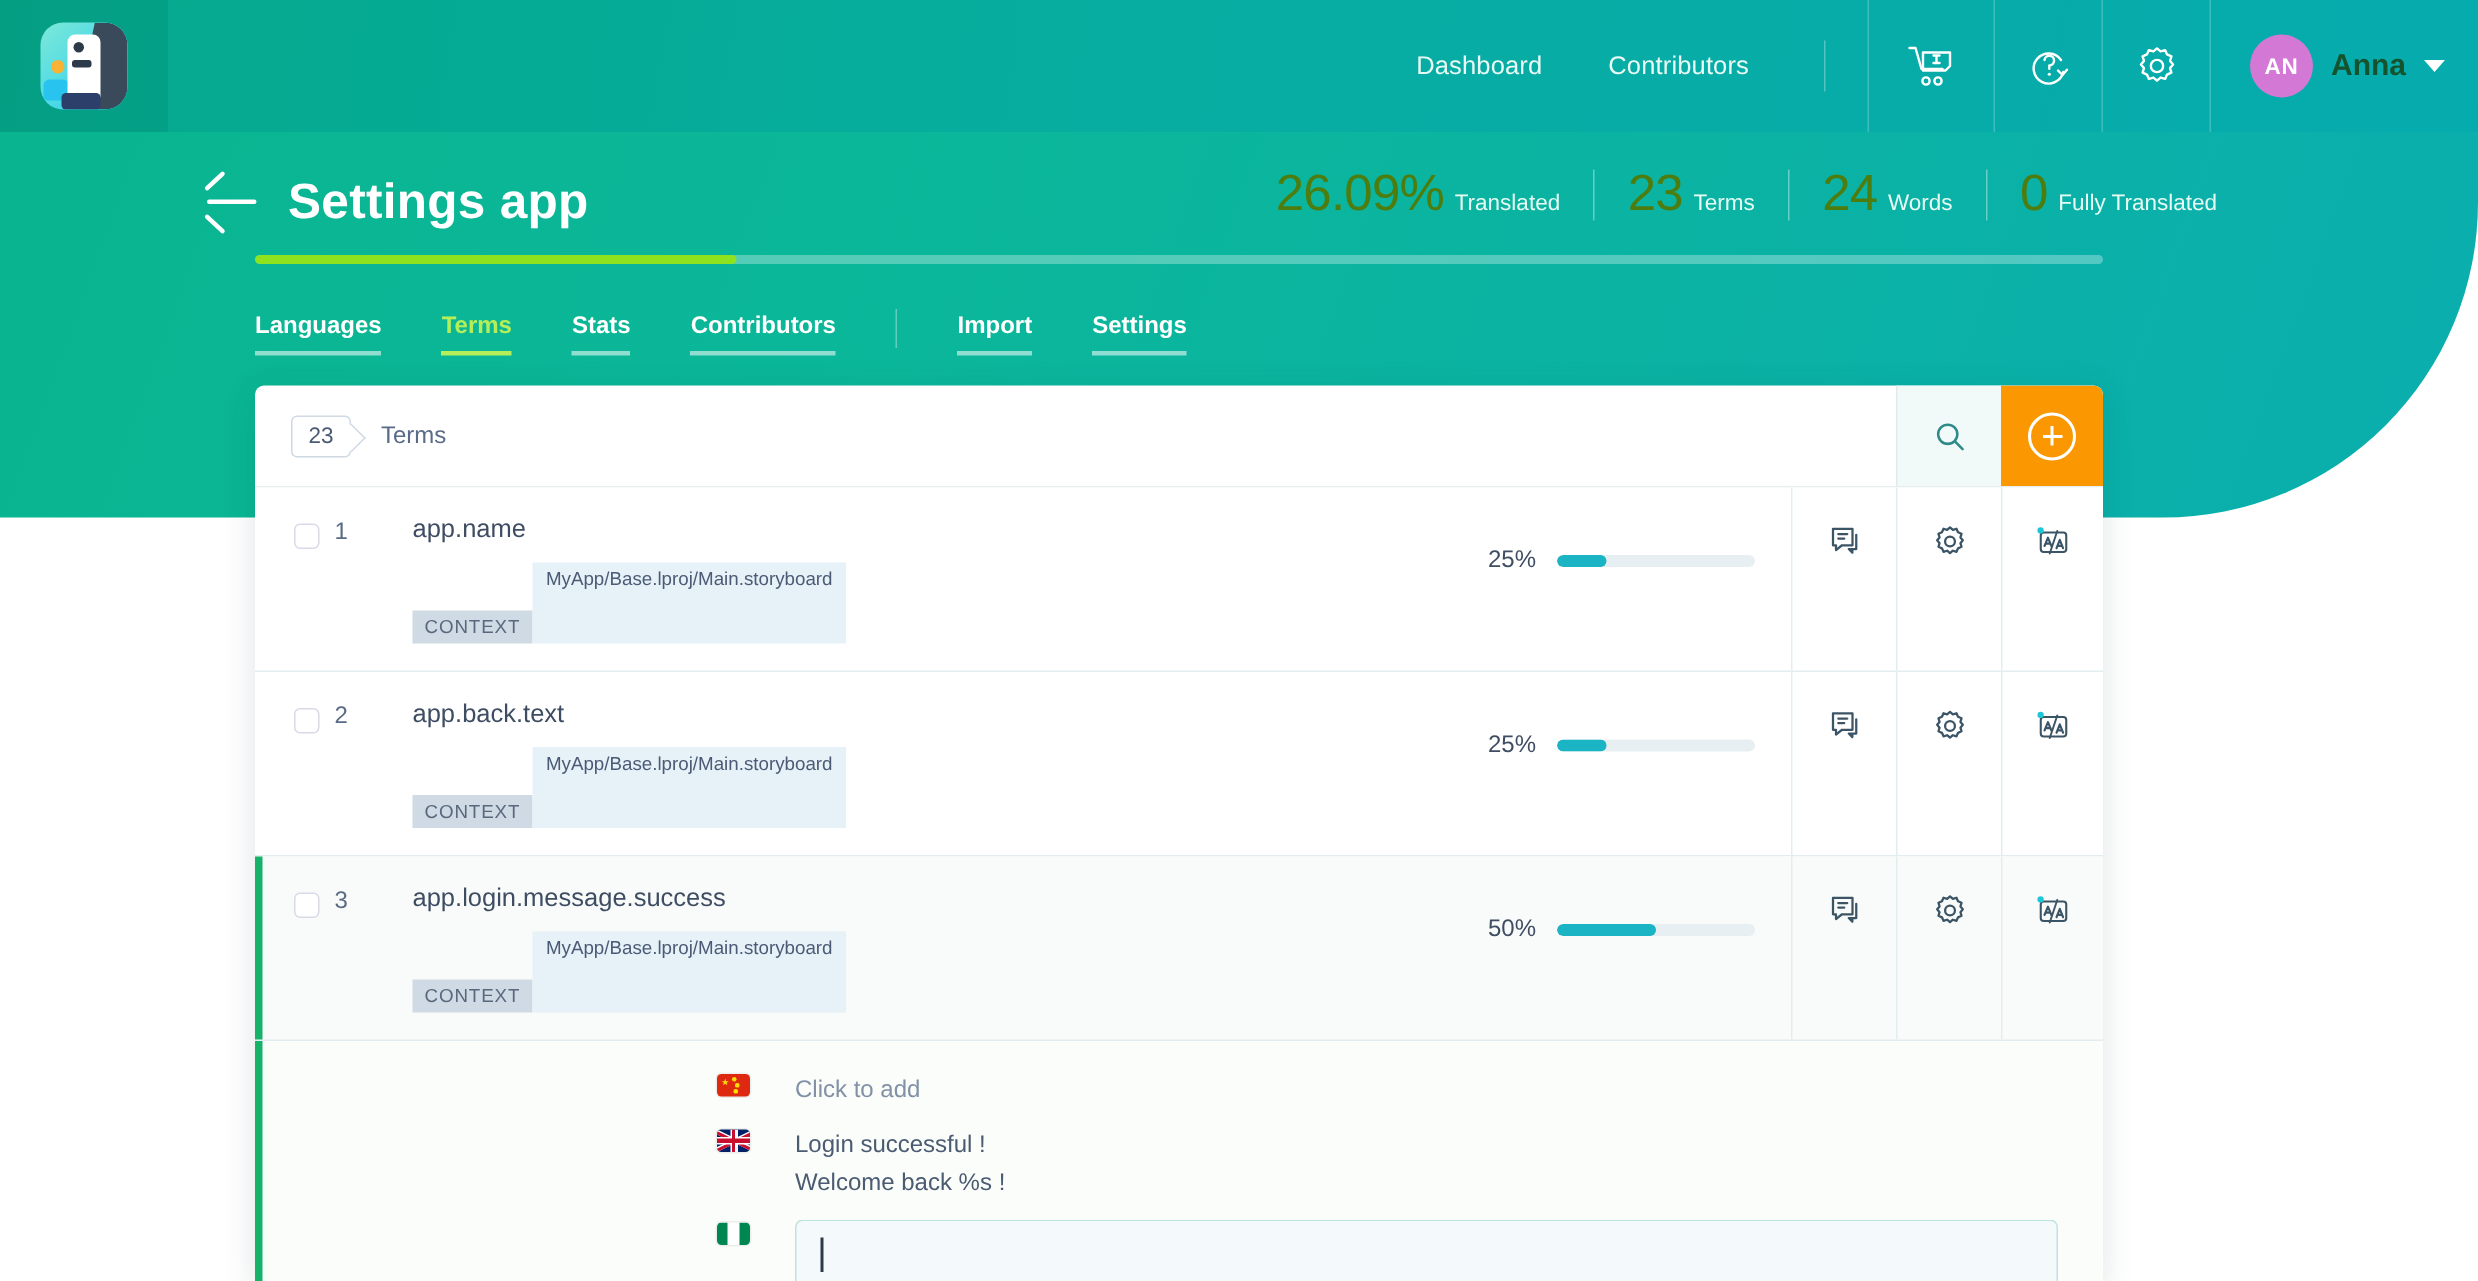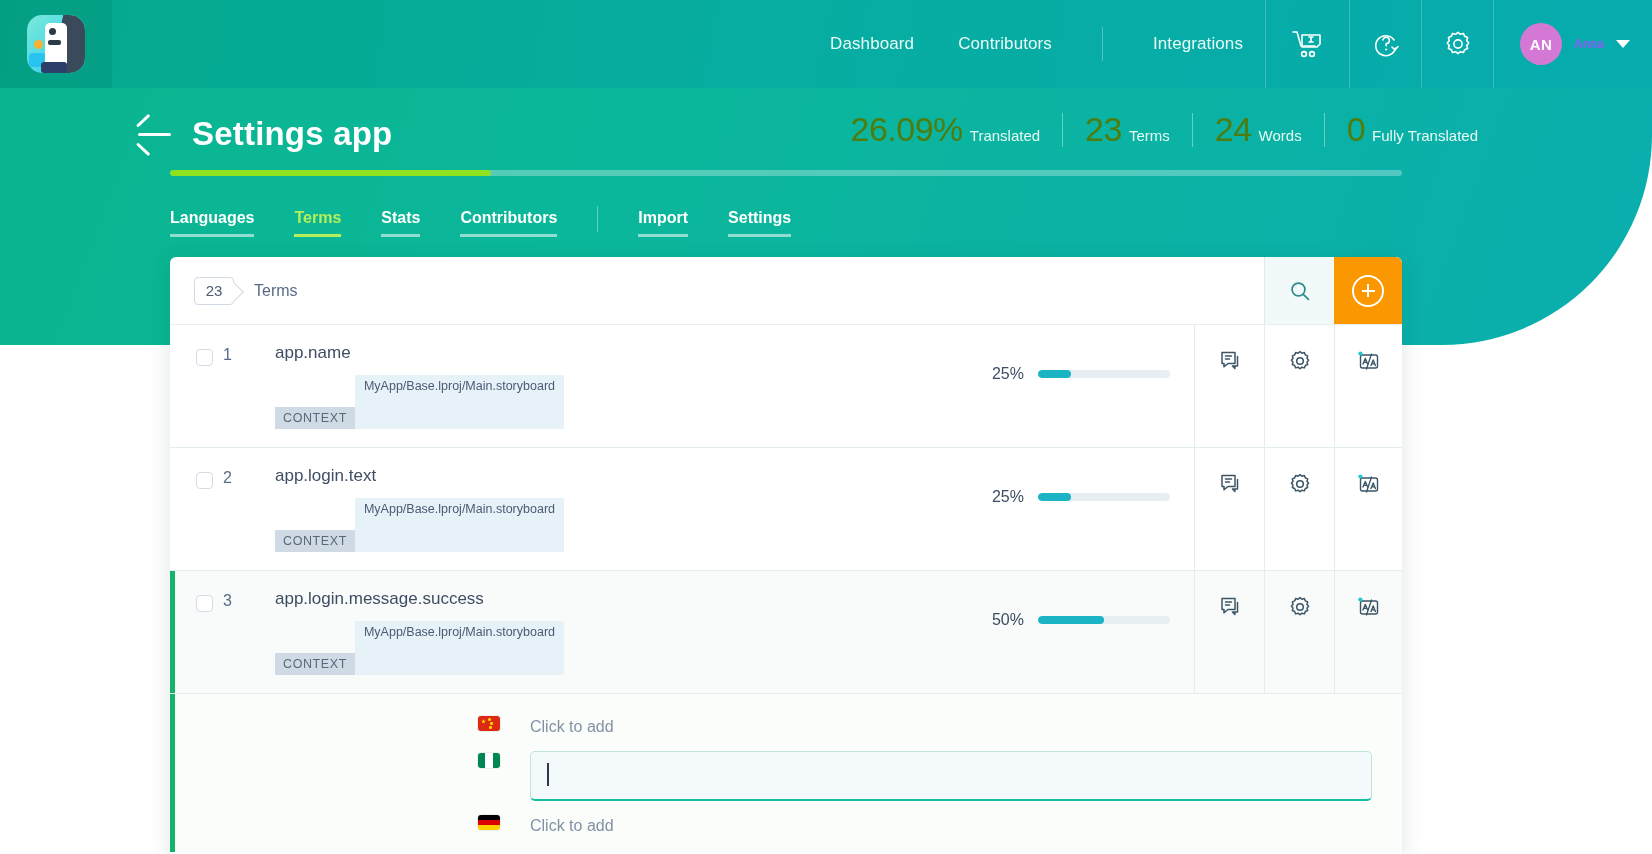--- a/index.html
+++ b/index.html
@@ -71,21 +71,21 @@
   .icon-cell.wide { width: 84px; }
   .user-cell {
     display:flex; align-items:center; gap:12px; padding: 0 22px 0 26px;
     border-left: 1px solid rgba(255,255,255,0.22); cursor:pointer;
   }
   .avatar {
     width:42px; height:42px; border-radius:50%;
     background:#d478d6; color:#fff; font-size:15px; font-weight:bold;
     display:flex; align-items:center; justify-content:center; letter-spacing:.5px;
   }
-  .user-name { color:#8b5cf6; font-size:12px; font-weight:bold; }
+  .user-name { color:#14532d; font-size:20px; font-weight:bold; }
   .caret-down {
     width:0;height:0;border-left:7px solid transparent;border-right:7px solid transparent;
     border-top:8px solid #fff;
   }
 
   
   .hero { position:absolute; left:0; top:88px; width:1652px; height:257px; z-index:2; }
   .hero-title-row { position:absolute; left:136px; top:27px; display:flex; align-items:center; gap:20px; }
   .back-arrow { width:36px; height:28px; position:relative; cursor:pointer; }
   .back-arrow .shaft { position:absolute; left:2px; top:13px; width:33px; height:3px; background:#fff; border-radius:2px; }
@@ -250,21 +250,20 @@
         <div class="eye"></div>
         <div class="mouth"></div>
         <div class="foot"></div>
       </div>
     </div>
 
     <div class="nav-left">
       <div class="nav-link">Dashboard</div>
       <div class="nav-link">Contributors</div>
       <div class="nav-sep"></div>
-      <div class="nav-link">Integrations</div>
     </div>
 
     <div class="nav-right">
 
       <div class="icon-cell wide">
         <span>
           <svg width="34" height="30" viewBox="0 0 34 30" fill="none" stroke="#ffffff" stroke-width="1.6" stroke-linecap="round" stroke-linejoin="round">
             <path d="M2 3 h4 l4 14 h14"></path>
             <path d="M11 6 h18 v9 l-3 3 h-15 z"></path>
             <path d="M20 8 v5 M18 8 h4 M18 13 h4"></path>
@@ -420,21 +419,21 @@
           </svg>
         </span>
       </div>
     </div>
 
     <div class="term-row">
       <div class="term-main">
         <div class="chk"></div>
         <div class="row-idx">2</div>
         <div class="term-info">
-          <div class="term-key">app.login.text</div>
+          <div class="term-key">app.back.text</div>
           <div class="ctx-line">
             <span class="ctx-badge">CONTEXT</span>
             <span class="ctx-path">MyApp/Base.lproj/Main.storyboard</span>
           </div>
         </div>
         <div class="pct-wrap">
           <div class="pct-label">25%</div>
           <div class="bar">
             <div class="fill" style="width: 25%;"></div>
           </div>
@@ -523,20 +522,36 @@
       <div class="trans-row">
         <span class="flag flag-cn">
           <span class="s1"></span>
             <span class="s2"></span>
             <span class="s3"></span>
             <span class="s4"></span>
         </span>
         <div class="trans-text muted">Click to add</div>
       </div>
 
+      <div class="trans-row">
+        <span class="flag flag-gb">
+          <span class="d1"></span>
+            <span class="d2"></span>
+            <span class="d3"></span>
+            <span class="d4"></span>
+          <span class="cv"></span>
+            <span class="ch"></span>
+            <span class="cv2"></span>
+            <span class="ch2"></span>
+        </span>
+        <div class="trans-lines">
+          <div>Login successful !</div>
+          <div>Welcome back %s !</div>
+        </div>
+      </div>
 
       <div class="trans-row">
         <span class="flag flag-ng">
           <span class="l"></span>
             <span class="r"></span>
         </span>
         <div class="editor-wrap">
           <div class="editor">
             <span class="caret"></span>
           </div>

